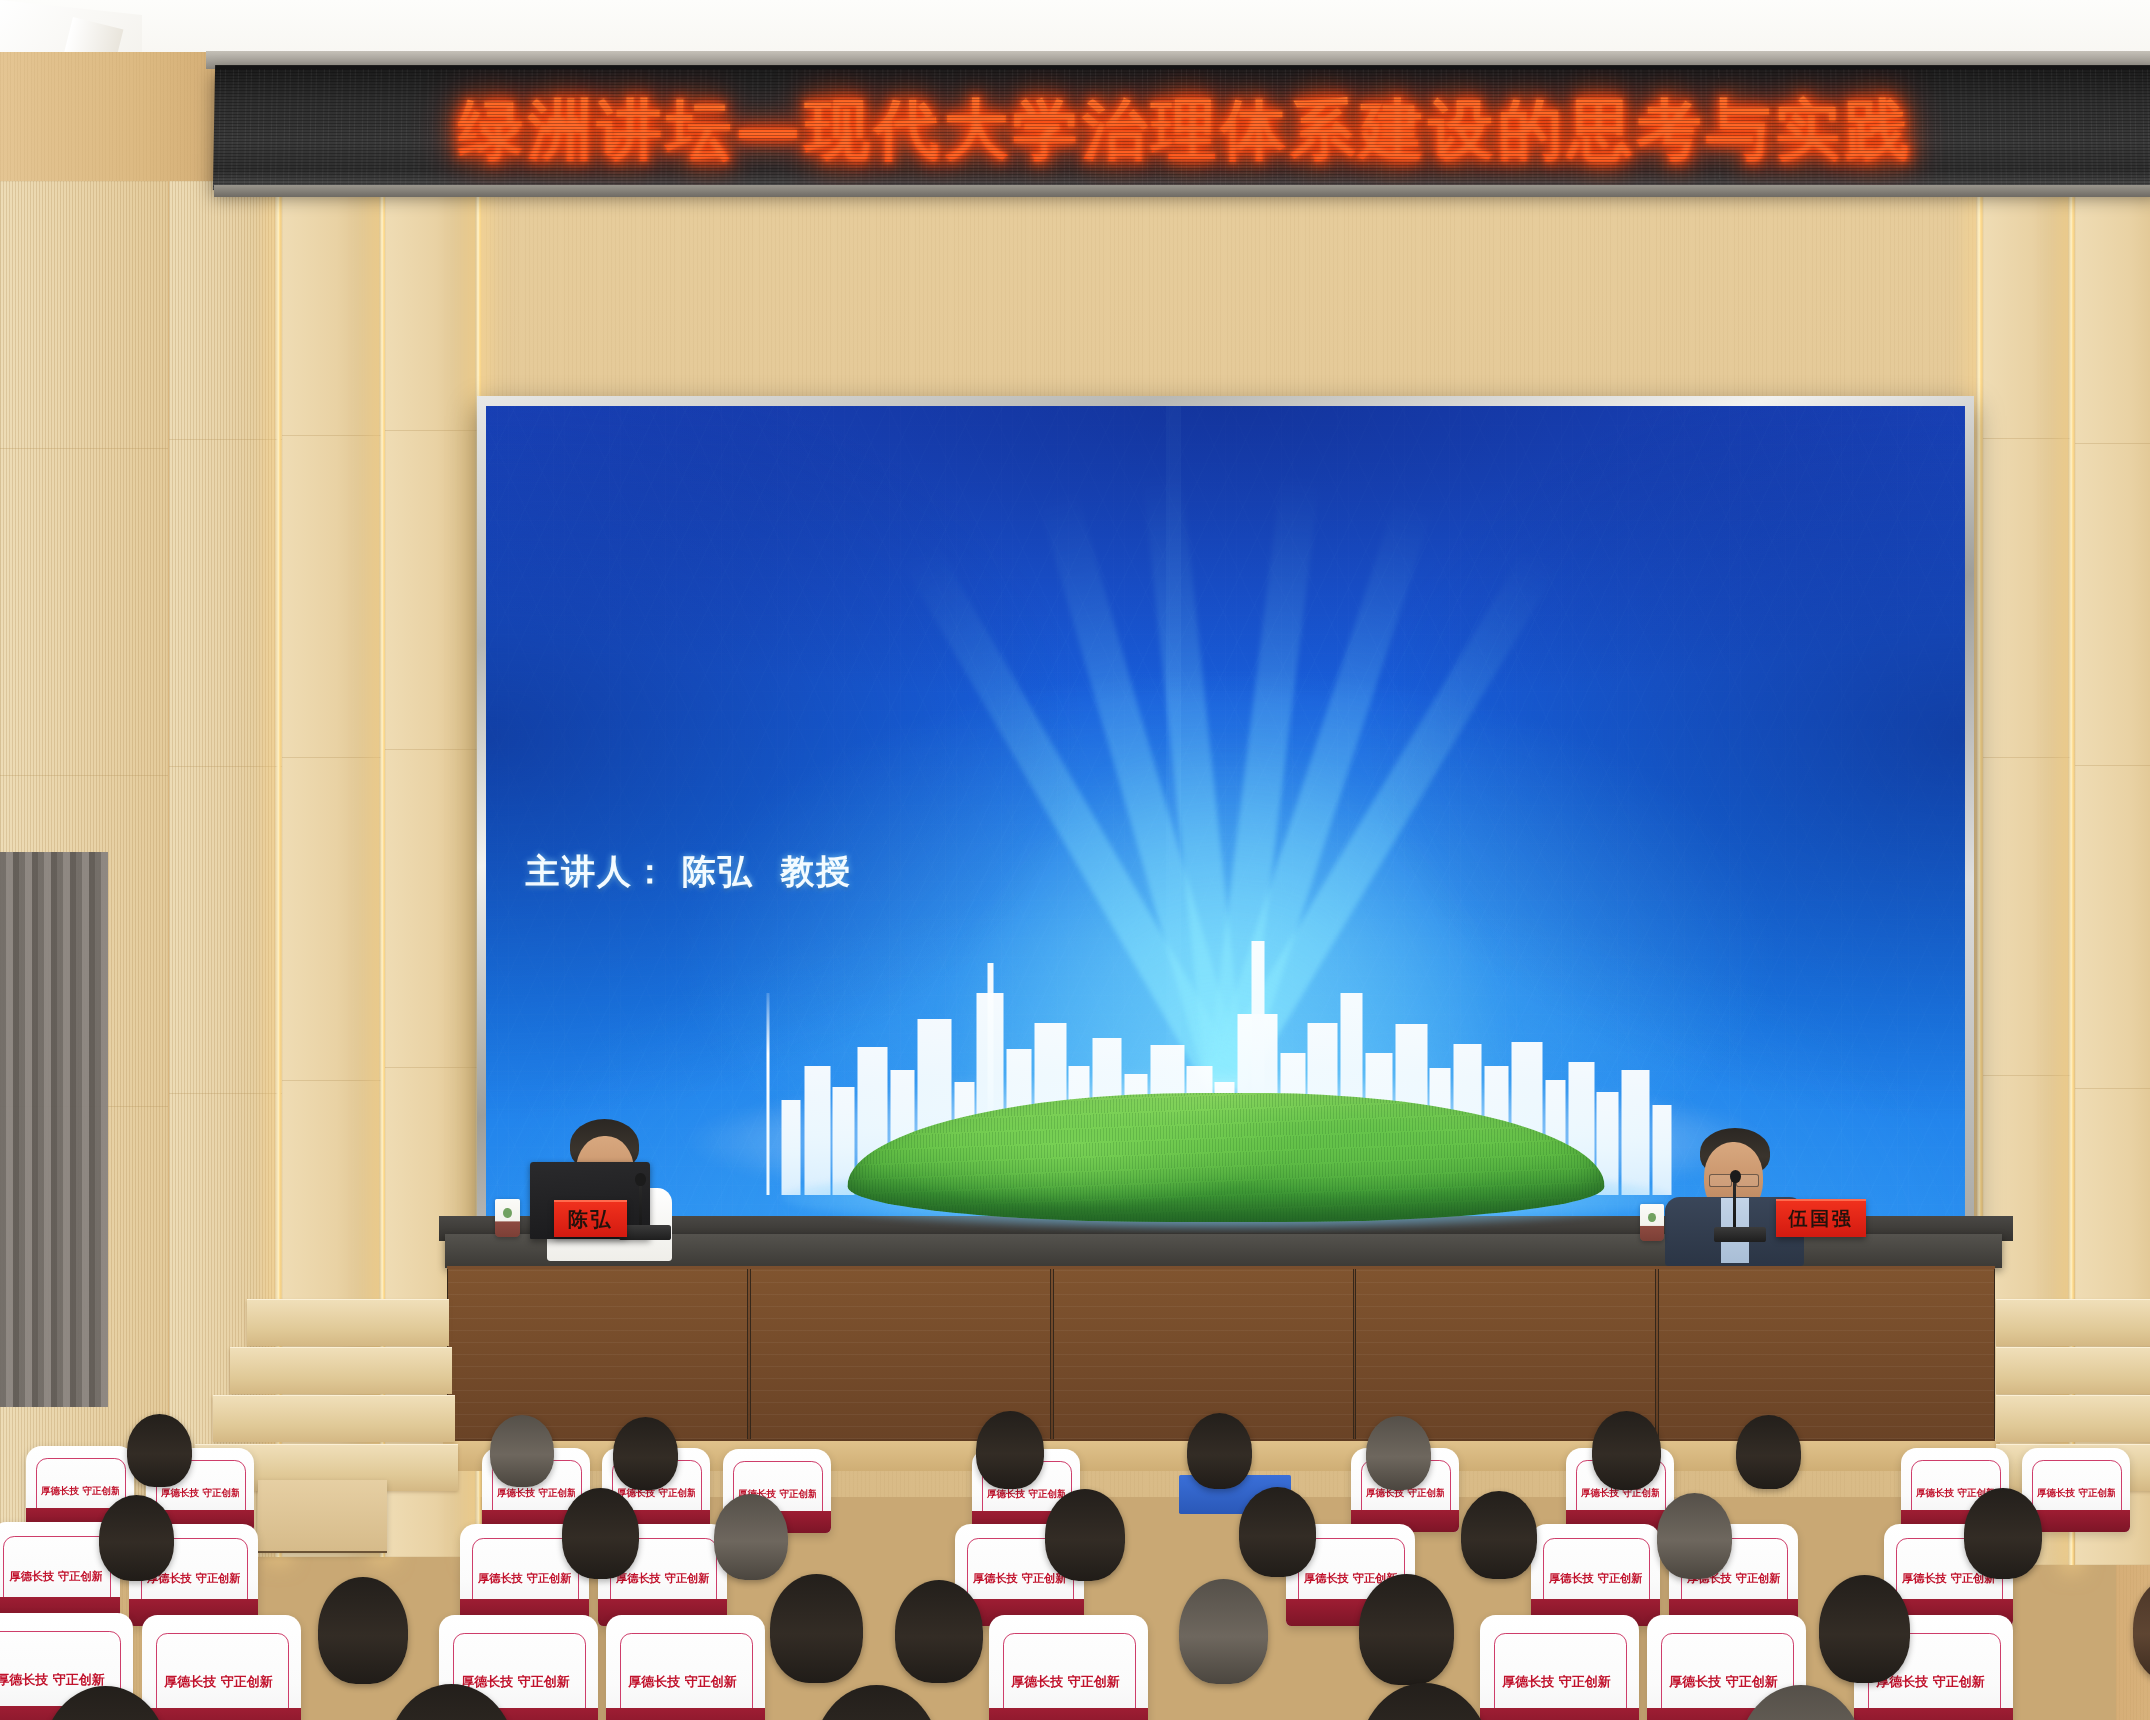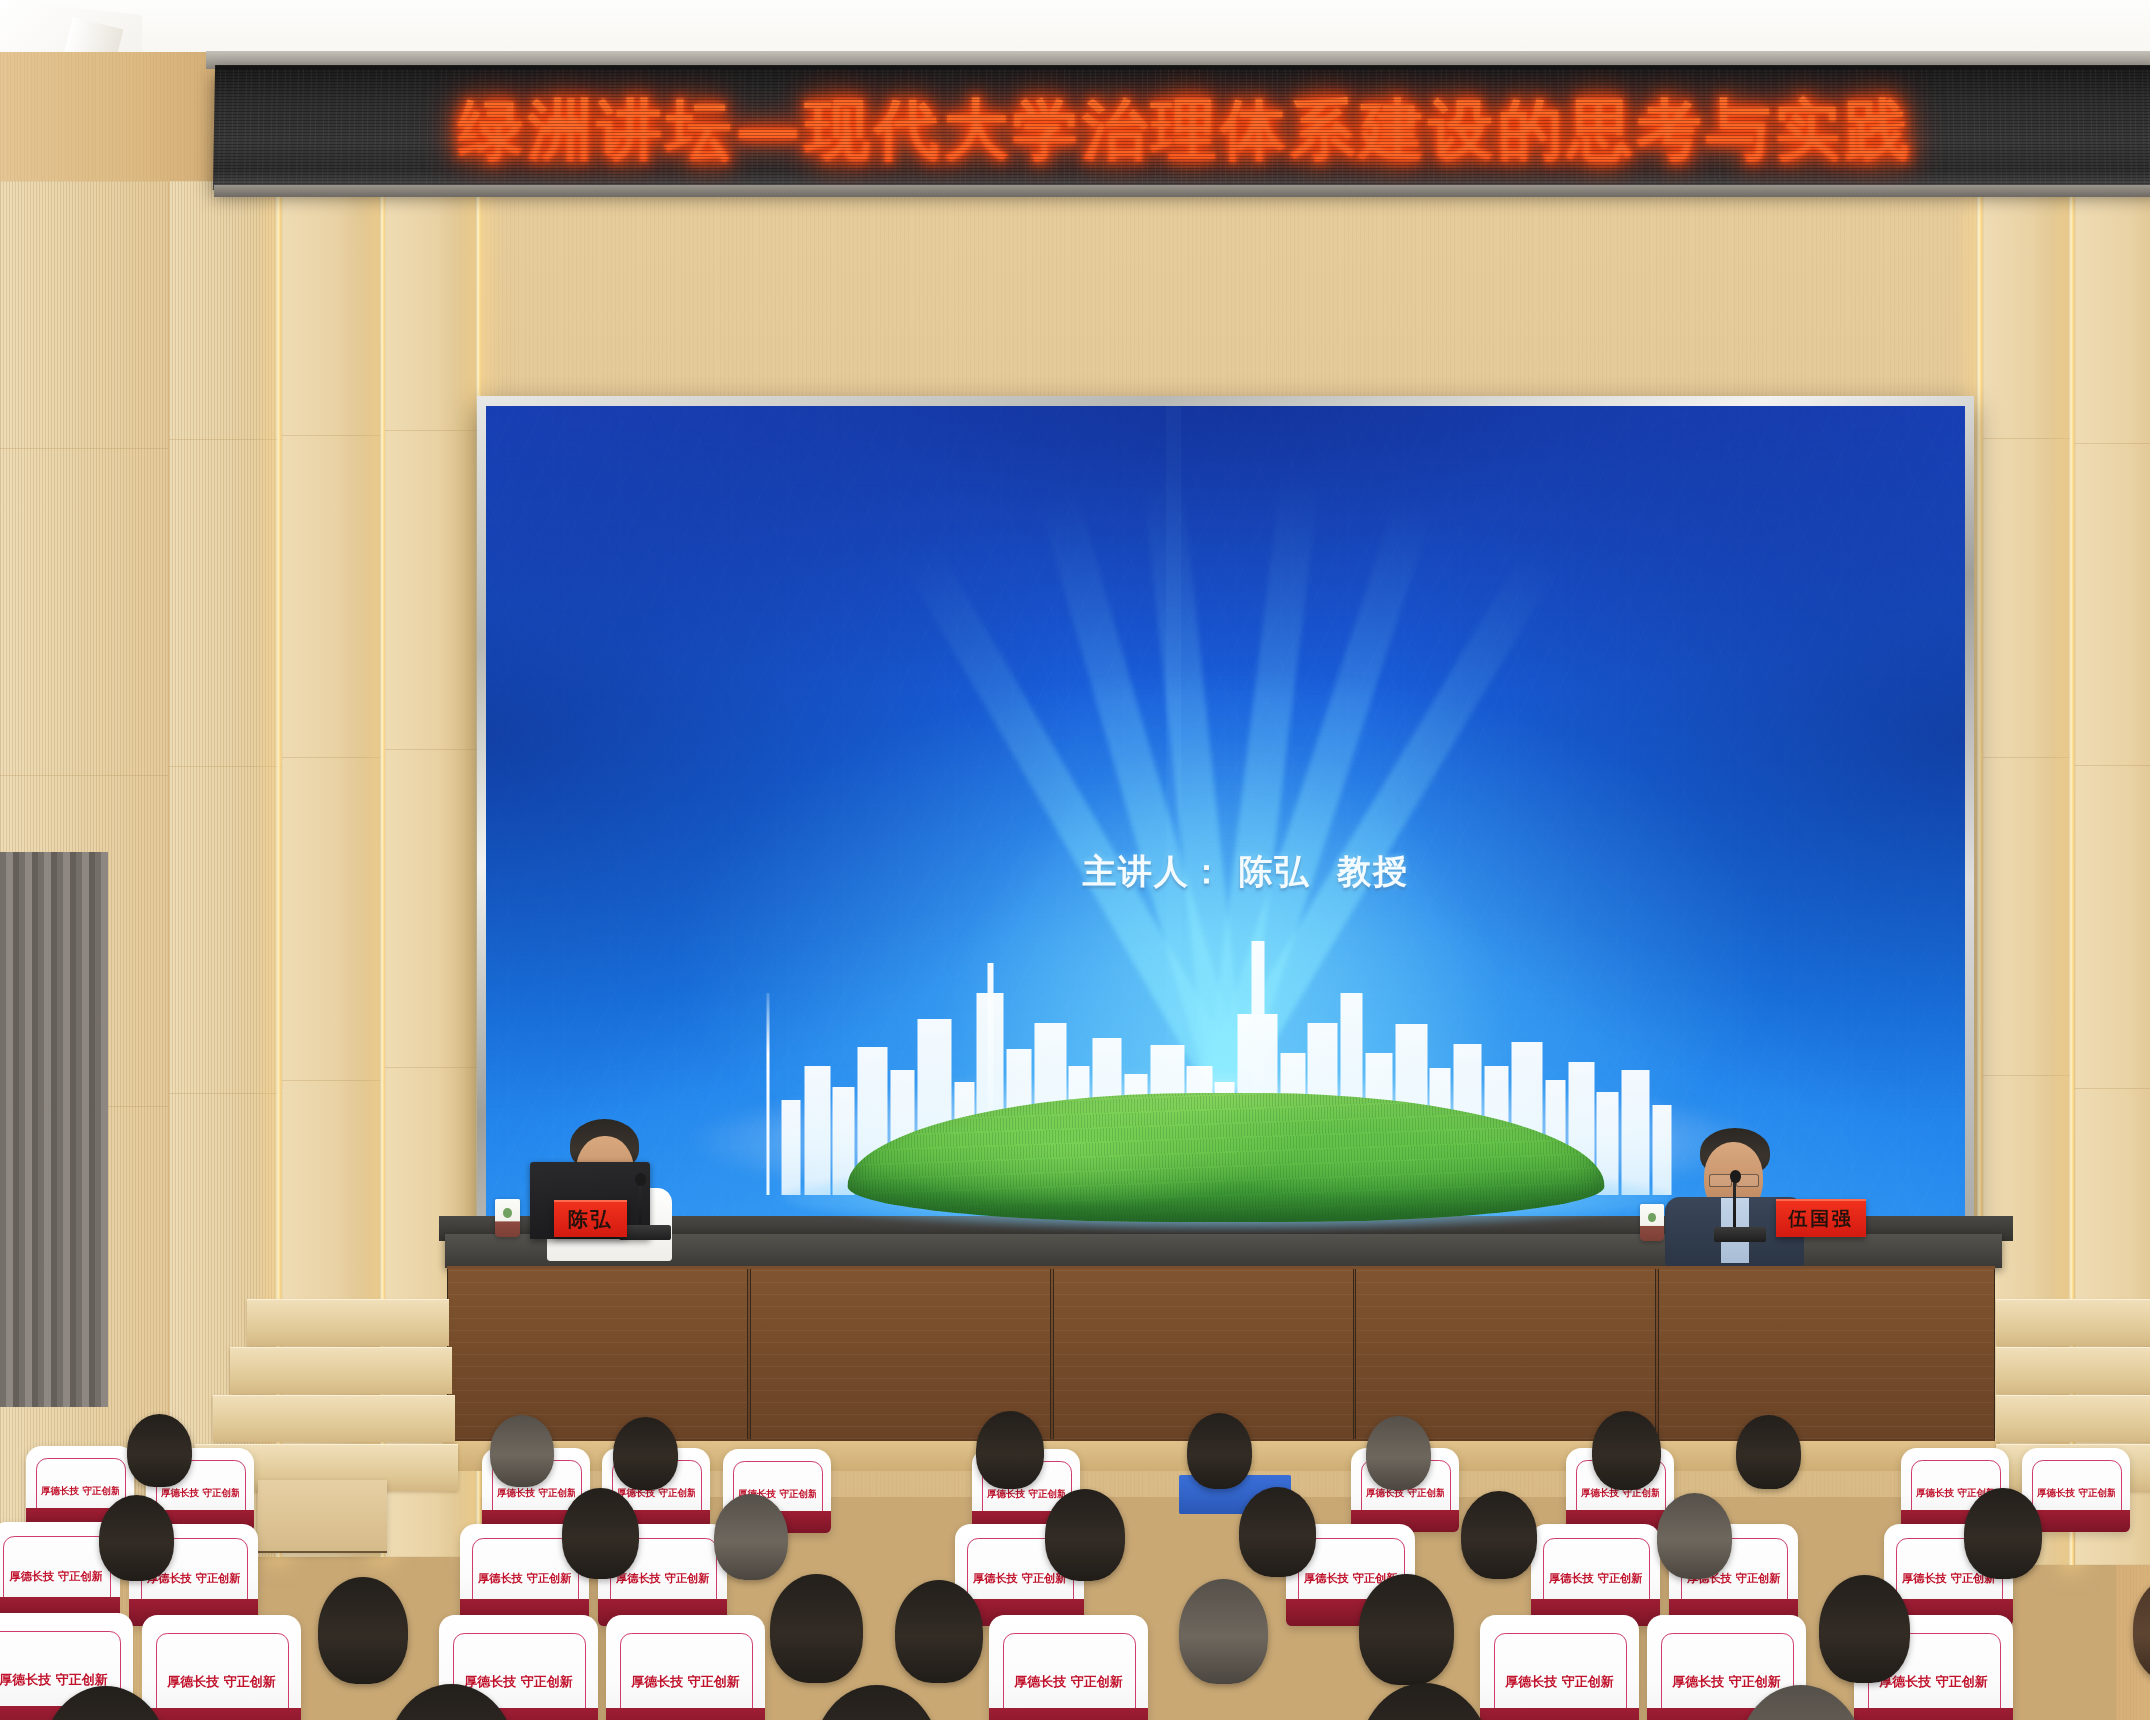--- a/index.html
+++ b/index.html
@@ -219,21 +219,21 @@
     font-size:142px; font-weight:700; font-style:italic;
     letter-spacing:20px; color:#f4fbff;
     text-shadow:
       4.3px 6px 0 rgba(40,110,205,.55),
       0 0 17px rgba(190,240,255,.9),
       0 0 39px rgba(120,210,255,.55);
     white-space:nowrap;
   }
   .sub-lines {
     position:absolute; left:0; right:0; top:443px; text-align:left; z-index:7;
-    display:flex; flex-direction:column; align-items:center; gap:11.2px;padding-left:40px;
+    display:flex; align-items:center; gap:11.2px;padding-left:40px;
   }
   .sub-line {
     font-family:"DejaVu Sans","Liberation Sans",sans-serif;
     font-size:34px; font-weight:700; color:#f3fbff; letter-spacing:1.7px;
     text-shadow:0 0 6.9px rgba(150,225,255,.75), 0 1.7px 3.4px rgba(0,40,110,.45);
     white-space:pre;
   }
 
   
   .skyline { position:absolute; left:50%; bottom:38px; transform:translateX(-50%); width:981px; height:267px; z-index:5; }
@@ -353,21 +353,21 @@
   }
   .seat:before{
     content:""; position:absolute; left:9%; top:14%; width:82%; height:88%;
     border:1.7px solid #c9285a; border-radius:11.2px 11.2px 0 0; opacity:.9;
   }
   .seat-red {
     position:absolute; left:0; bottom:0; width:100%; height:26%;
     background:linear-gradient(180deg,#9e1d33,#7d1527);
   }
   .seat-motto {
-    position:absolute; left:14%; top:46%; width:72%; text-align:center;
+    position:absolute; left:14%; top:46%; width:72%; 
     color:#c1122c; font-family:"DejaVu Serif","Liberation Serif",serif;
     font-weight:700; white-space:nowrap; overflow:hidden;
   }
   .person-head {
     position:absolute; border-radius:50% 50% 42% 42%;
     background:linear-gradient(180deg,#231f1b 0%,#332c25 55%,#201c18 100%);
     box-shadow:0 2.6px 6.9px rgba(0,0,0,.3);
   }
   .person-head.grey { background:linear-gradient(180deg,#555049 0%,#6e675e 55%,#4b463f 100%);}
   .person-head.brown { background:linear-gradient(180deg,#4a3527 0%,#5e4532 55%,#3b2a1e 100%);}

